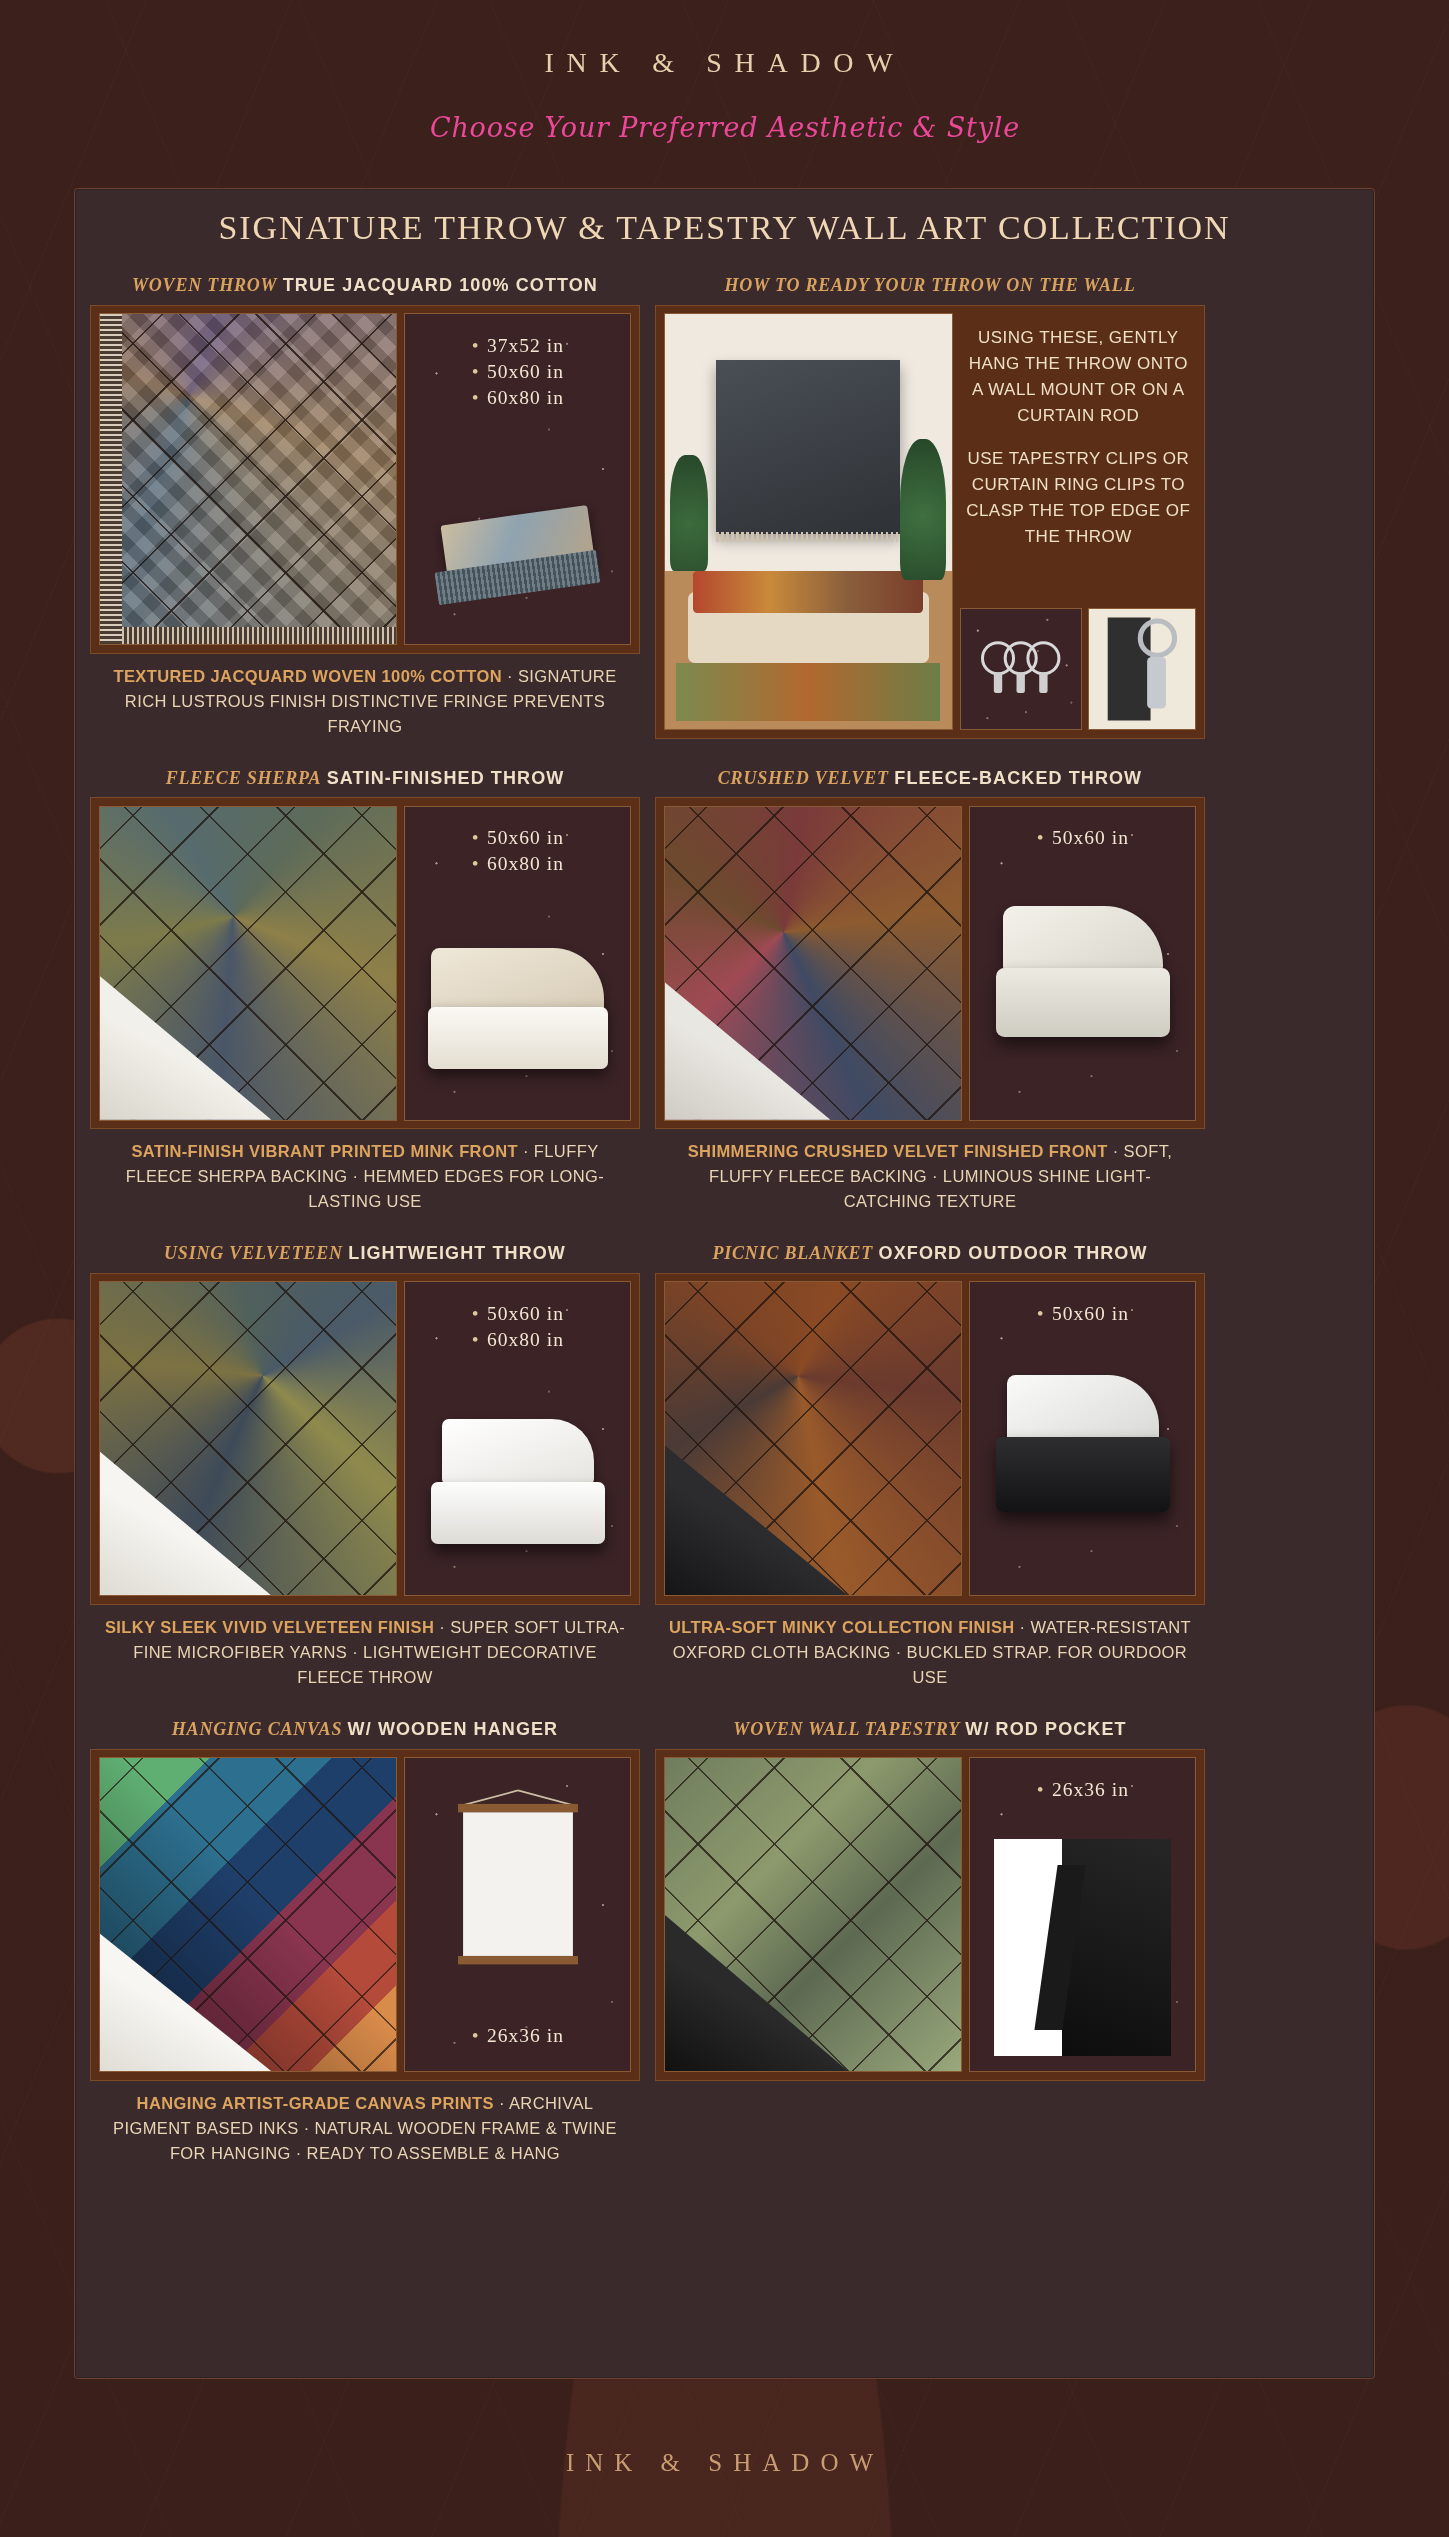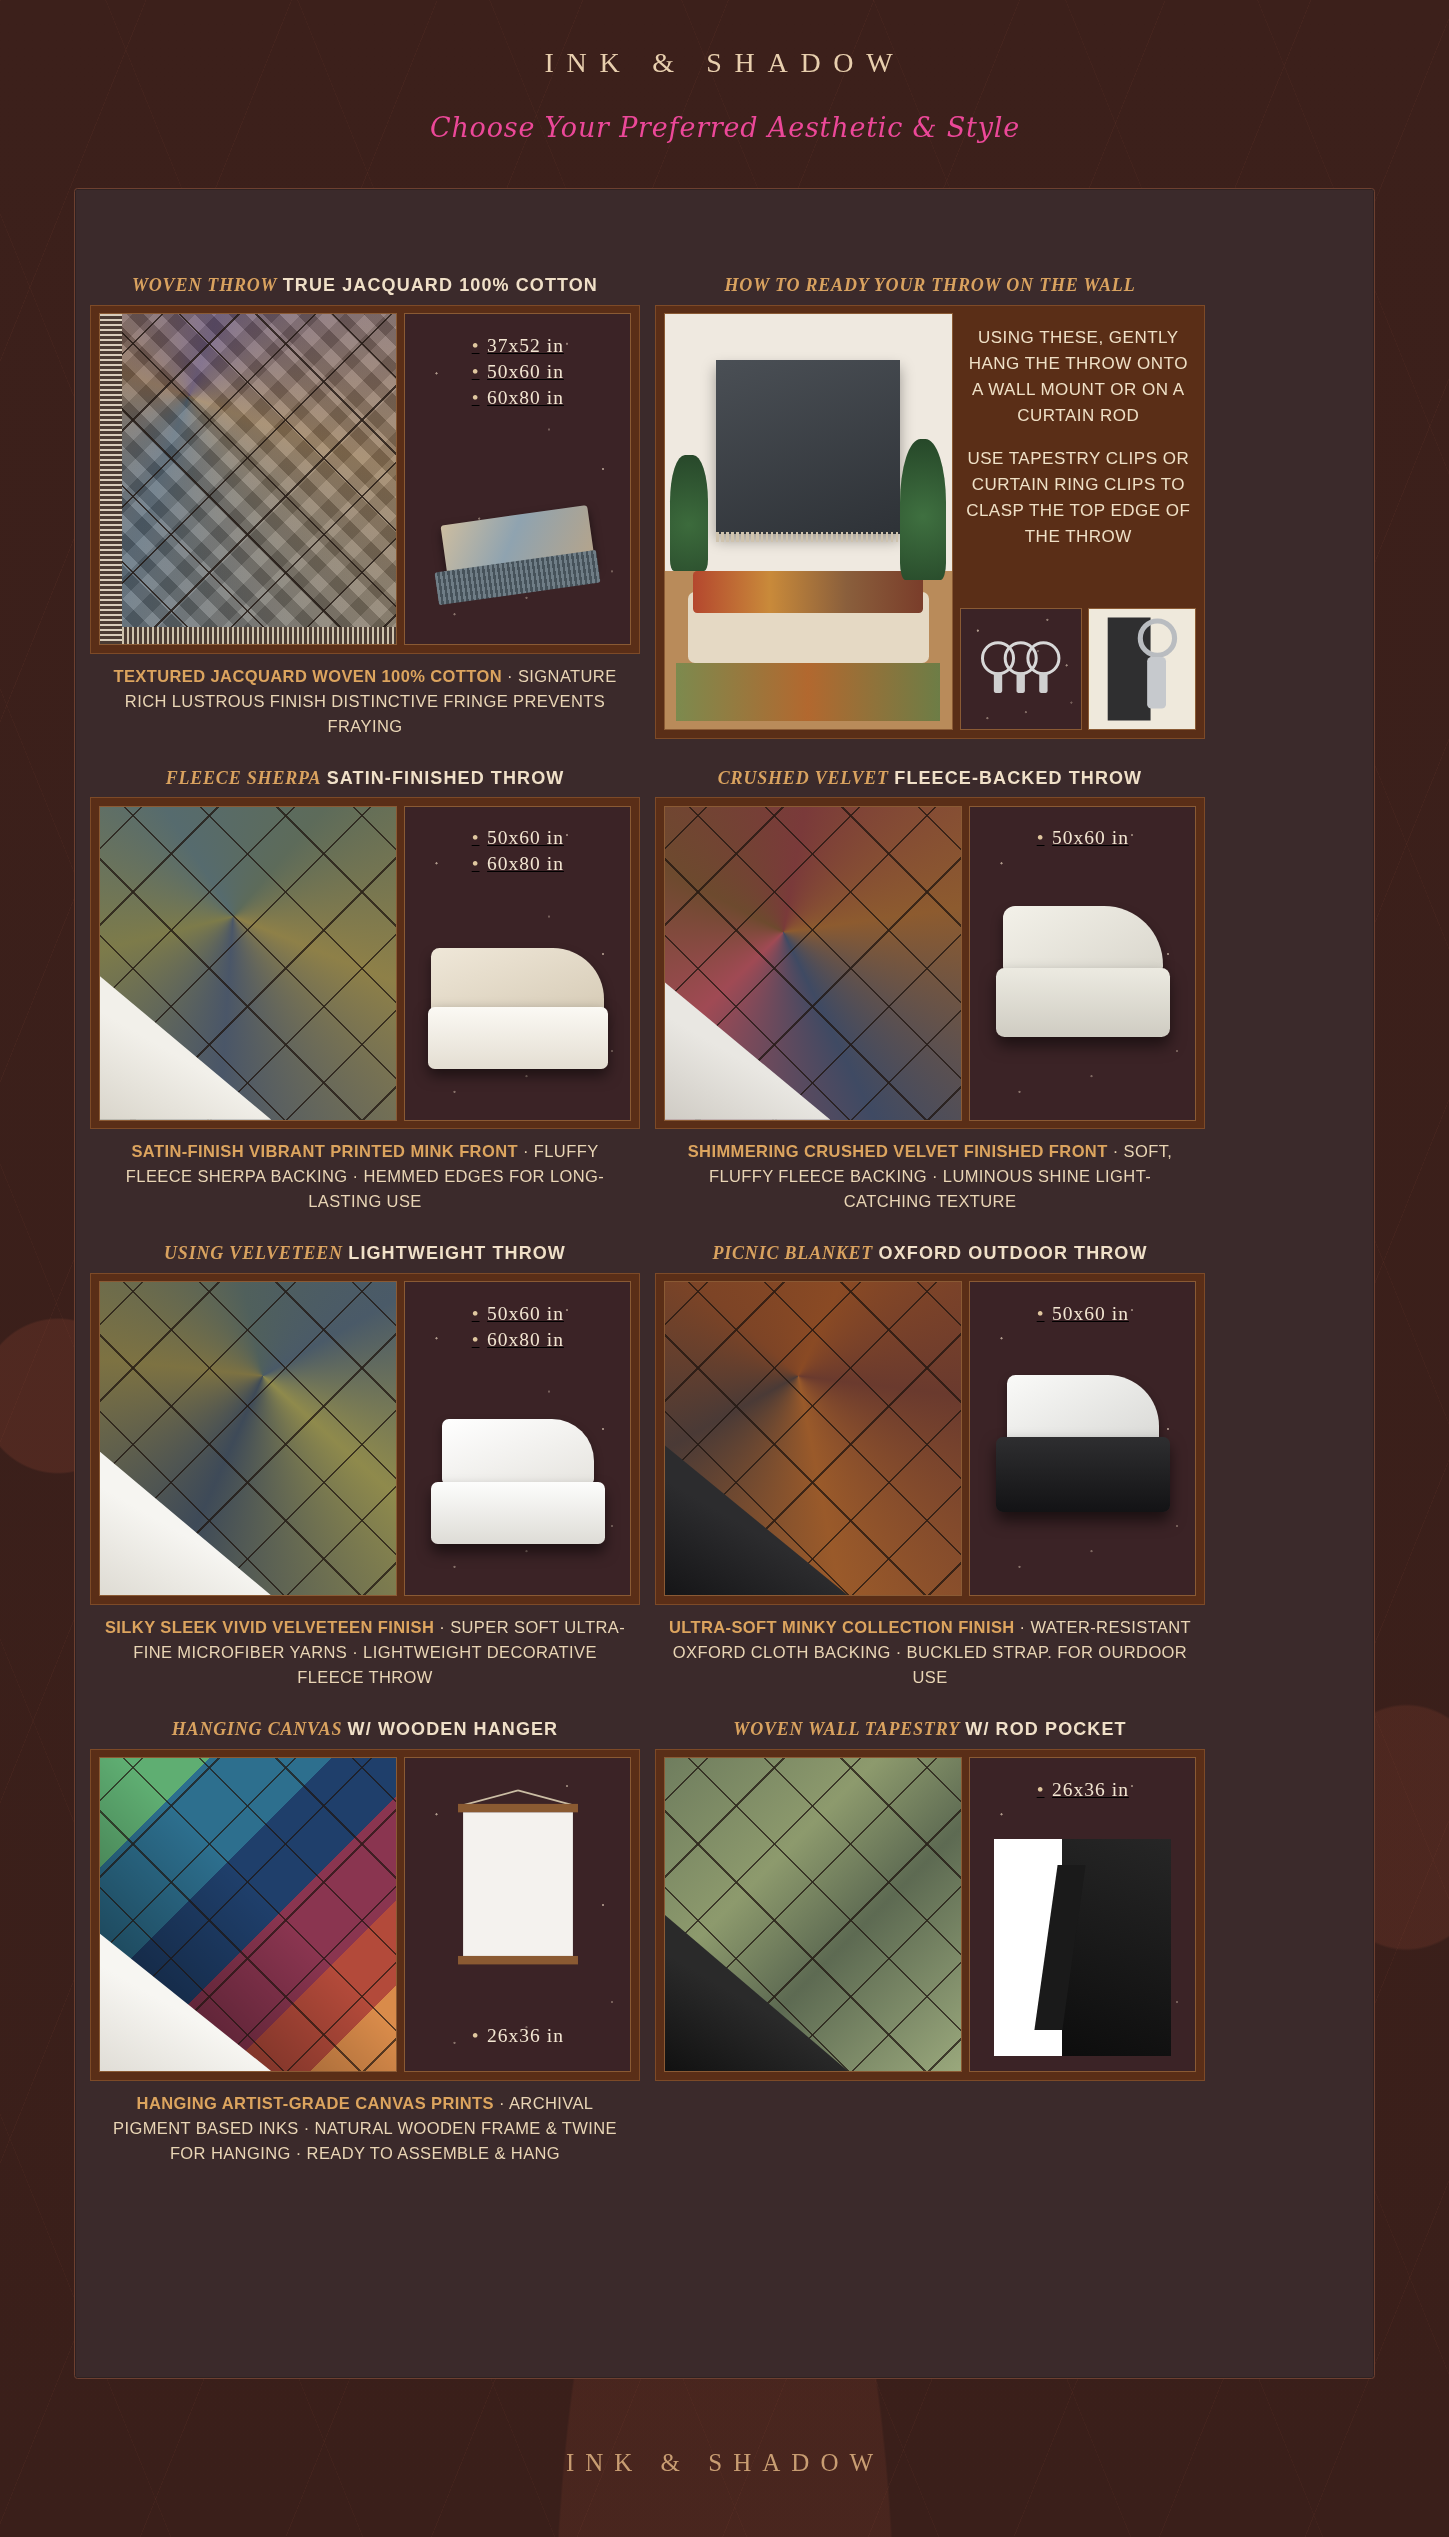--- a/index.html
+++ b/index.html
@@ -79,21 +79,21 @@
     background:#5a2e17;
     border:1.7px solid #7d4a27;
     padding:7.6px;
     display:flex; gap:7.6px;
   }
   .img-box { border:1.7px solid #8a5a34; background:#2b1a15; overflow:hidden; position:relative; }
   .note-box {
     flex:1; border:1.7px solid #8a5a34; background:#3b2326; position:relative;
     overflow:hidden;
   }
-  .sizes { position:absolute; left:0; right:0; top:18.6px; text-align:center;text-decoration:underline; }
+  .sizes { position:absolute; left:0; right:0; top:18.6px; text-align:center; }
   .size-line {
     color:#f3e6d2; font-family:"Liberation Serif", serif; font-size:19.5px;
     letter-spacing:1px; line-height:26px;
   }
   .size-line .dot { color:#e0c79f; margin-right:7.6px; }
 
   .caption {
     background:#3b2a2b; color:#e9d5b5;
     text-align:center; font-size:16.5px; line-height:25px;
     letter-spacing:0.4px; padding:10px 12px 12px;
@@ -142,20 +142,21 @@
 <div class="page">
   <div class="bg-floral"></div>
   <div class="bg-lines"></div>
 
   <div class="brand-top">INK &amp; SHADOW</div>
   <div class="brand-sub">
     <span class="sw">Choose Your Preferred Aesthetic &amp; Style</span>
   </div>
 
   <div class="panel">
+    <div class="panel-title">SIGNATURE THROW &amp; TAPESTRY WALL ART COLLECTION</div>
 
     <div class="grid">
 
       <div class="row">
 
         <div class="cell">
           <div class="sec-head">
             <span class="it">WOVEN THROW</span>
             <span class="bd">TRUE JACQUARD 100% COTTON</span>
           </div>

